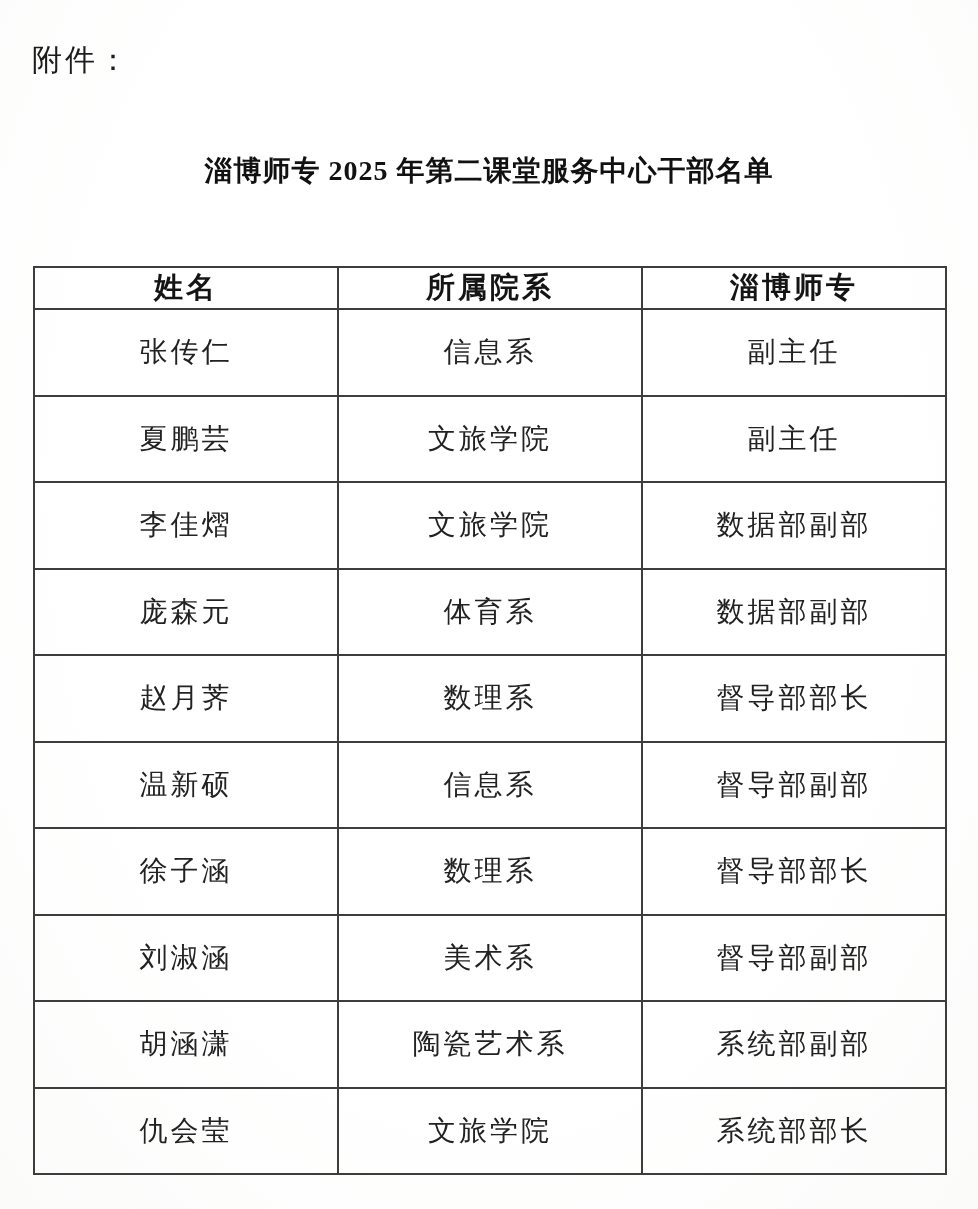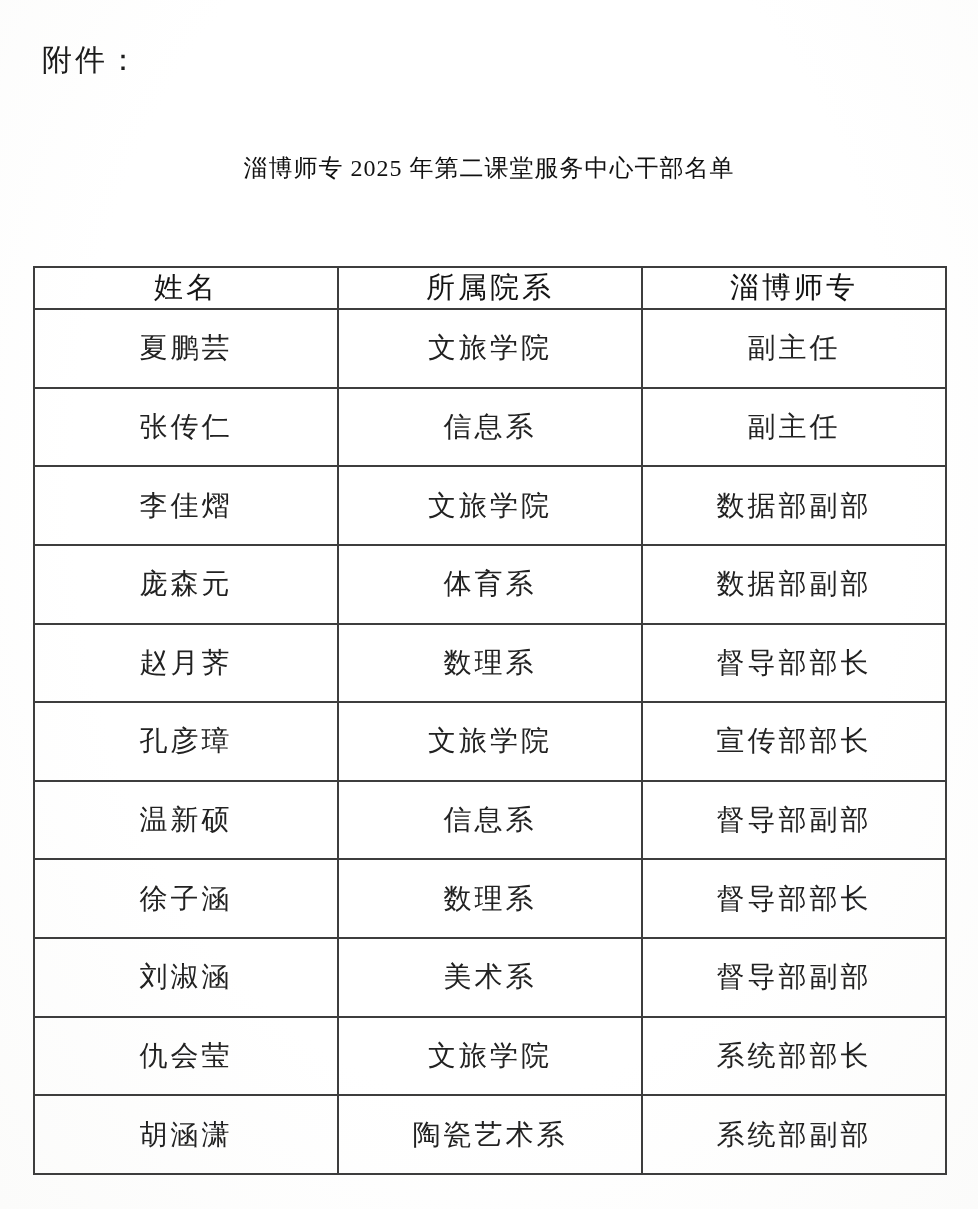--- a/index.html
+++ b/index.html
@@ -16,34 +16,34 @@
     overflow: hidden;
   }
   
   .page {
     position: absolute;
     inset: 0;
     background: radial-gradient(ellipse at 50% 40%, #ffffff 60%, #fbfbfa 100%);
   }
   .attachment {
     position: absolute;
-    left: 42px;
+    left: 32px;
     top: 40px;
     font-size: 30px;
     letter-spacing: 3px;
   }
   .title {
     position: absolute;
     left: 0;
     top: 152px;
     width: 978px;
     margin: 0;
     text-align: center;
-    font-size: 24px;
-    font-weight: normal;
+    font-size: 28px;
+    font-weight: bold;
     letter-spacing: 1px;
     color: #111111;
   }
   table.roster {
     position: absolute;
     left: 33px;
     top: 266px;
     width: 914px;
     height: 909px;
     border-collapse: collapse;
@@ -54,21 +54,21 @@
     border: 2px solid #3d3d3d;
     text-align: center;
     vertical-align: middle;
     font-size: 28px;
     letter-spacing: 3px;
     padding: 0;
     white-space: nowrap;
   }
   table.roster th {
     font-size: 29px;
-    font-weight: normal;
+    font-weight: bold;
     color: #141414;
   }
   table.roster td {
     color: #222222;
   }
 </style>
 </head>
 <body>
 
 <div class="page">
@@ -80,70 +80,65 @@
   <table class="roster">
     <thead>
       <tr>
         <th>姓名</th>
         <th>所属院系</th>
         <th>淄博师专</th>
       </tr>
     </thead>
     <tbody>
         <tr>
-          <td>夏鹏芸</td>
-          <td>文旅学院</td>
+          <td>张传仁</td>
+          <td>信息系</td>
           <td>副主任</td>
         </tr>
         <tr>
-          <td>张传仁</td>
-          <td>信息系</td>
+          <td>夏鹏芸</td>
+          <td>文旅学院</td>
           <td>副主任</td>
         </tr>
         <tr>
           <td>李佳熠</td>
           <td>文旅学院</td>
           <td>数据部副部</td>
         </tr>
         <tr>
           <td>庞森元</td>
           <td>体育系</td>
           <td>数据部副部</td>
         </tr>
         <tr>
           <td>赵月荠</td>
           <td>数理系</td>
           <td>督导部部长</td>
         </tr>
         <tr>
-          <td>孔彦璋</td>
-          <td>文旅学院</td>
-          <td>宣传部部长</td>
-        </tr>
-        <tr>
           <td>温新硕</td>
           <td>信息系</td>
           <td>督导部副部</td>
         </tr>
         <tr>
           <td>徐子涵</td>
           <td>数理系</td>
           <td>督导部部长</td>
         </tr>
         <tr>
           <td>刘淑涵</td>
           <td>美术系</td>
           <td>督导部副部</td>
         </tr>
         <tr>
+          <td>胡涵潇</td>
+          <td>陶瓷艺术系</td>
+          <td>系统部副部</td>
+        </tr>
+        <tr>
           <td>仇会莹</td>
           <td>文旅学院</td>
           <td>系统部部长</td>
-        </tr>
-        <tr>
-          <td>胡涵潇</td>
-          <td>陶瓷艺术系</td>
-          <td>系统部副部</td>
         </tr>
       </tbody>
   </table>
 
 </div>
 
 </body></html>

